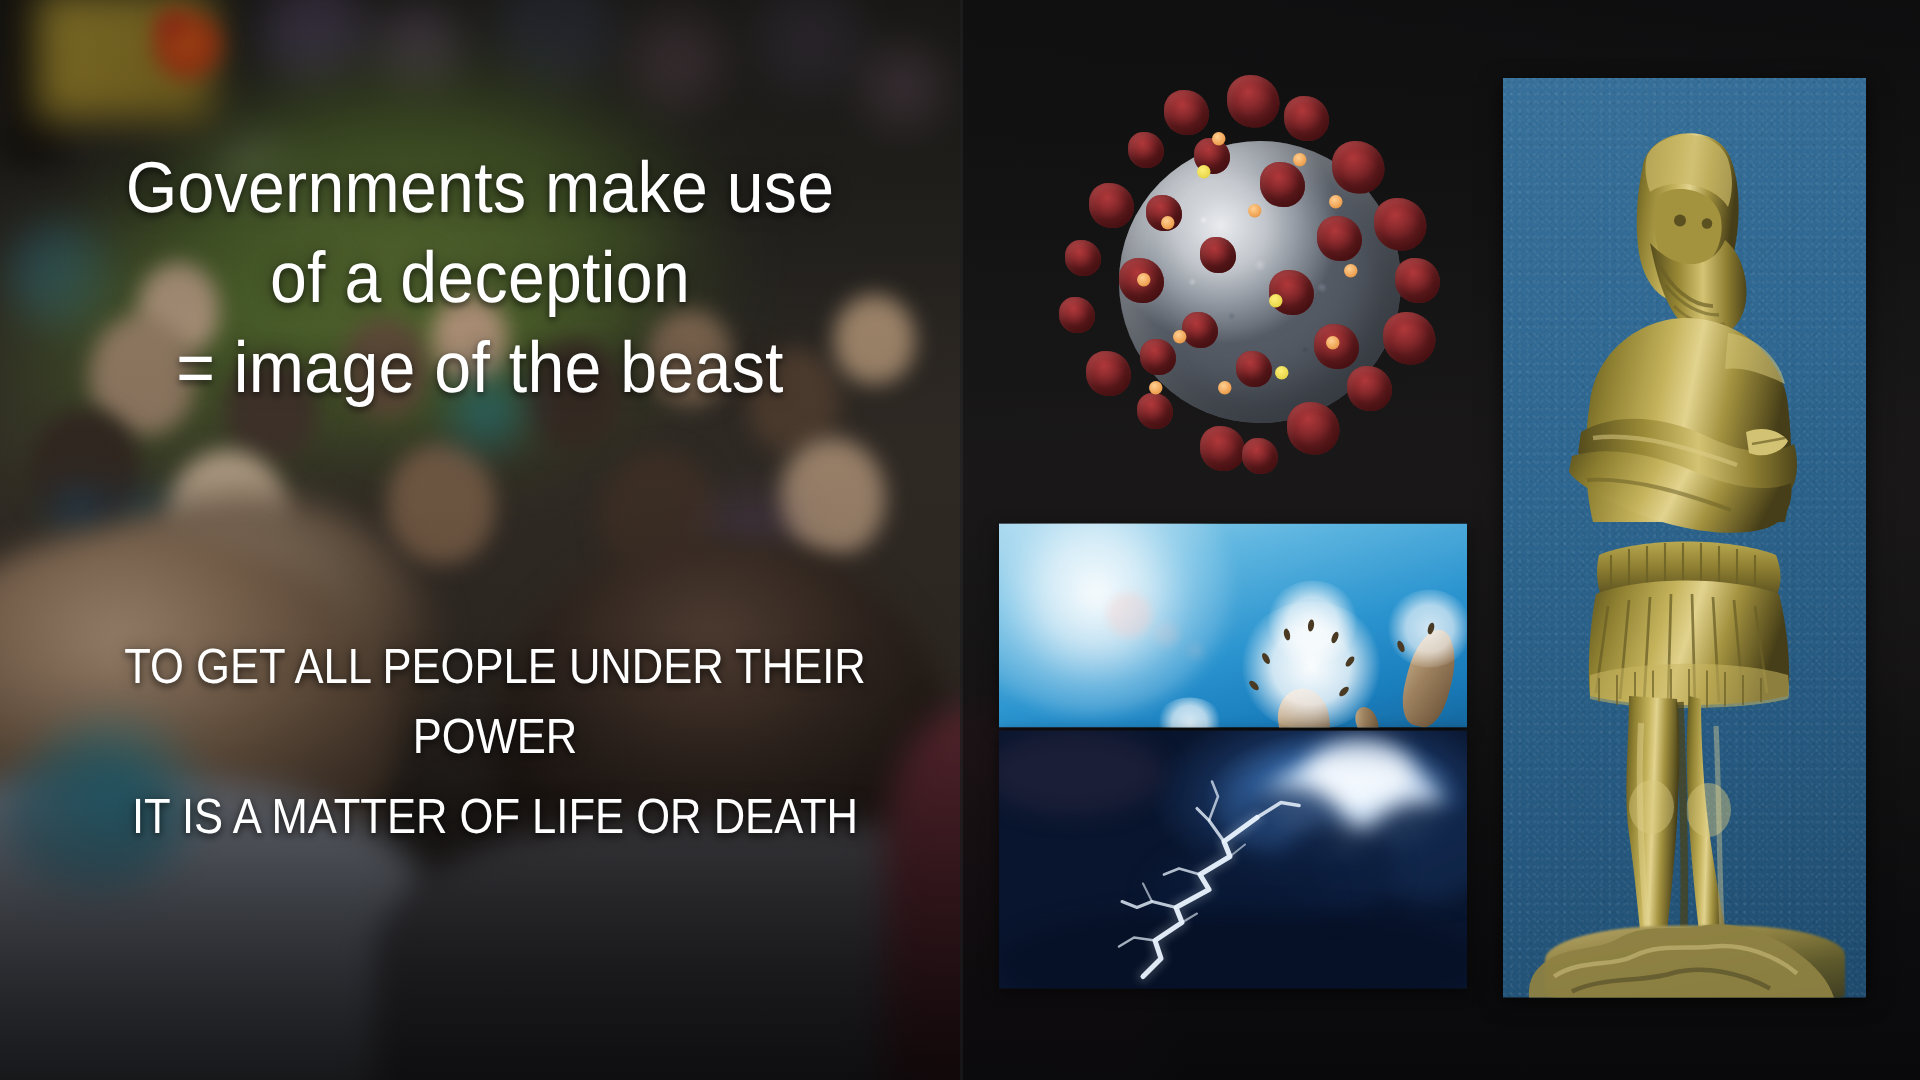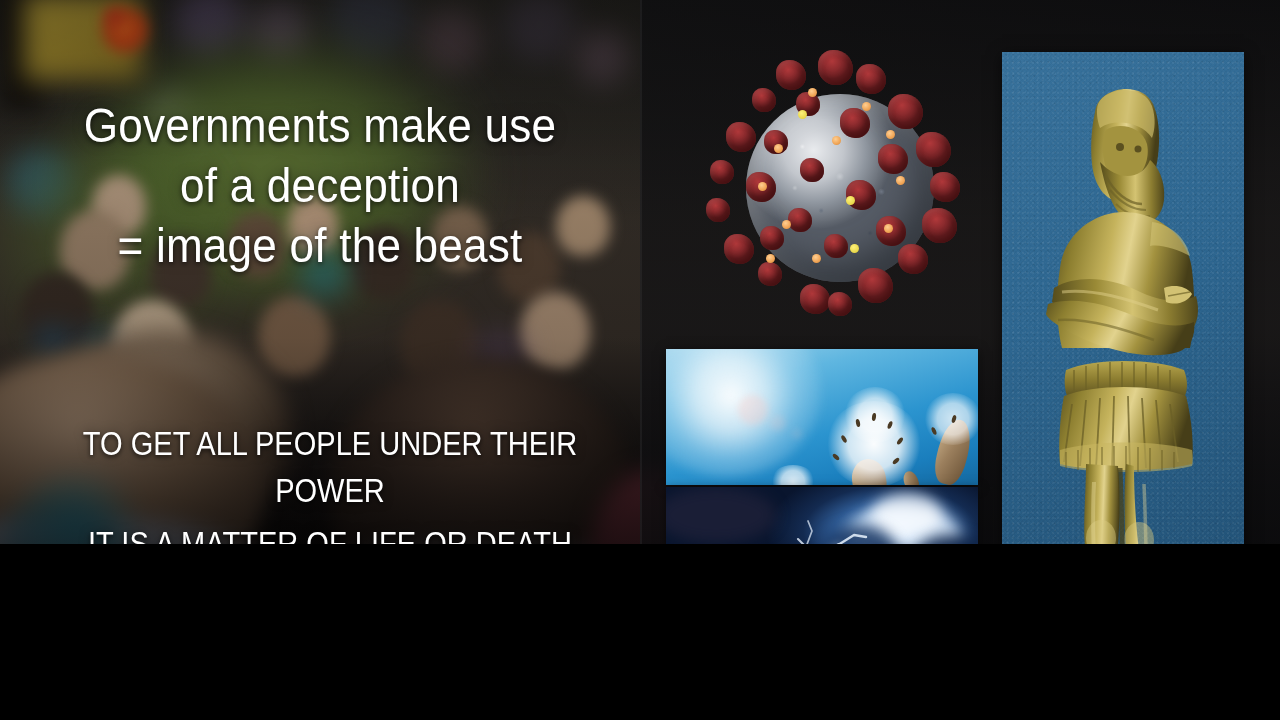--- a/index.html
+++ b/index.html
@@ -1,19 +1,19 @@
 <!DOCTYPE html>
 <html><head>
 <meta charset="utf-8">
 <style>
   html,body{margin:0;padding:0;background:#000;}
   body{width:1280px;height:720px;overflow:hidden;
        font-family:"Liberation Sans","DejaVu Sans",sans-serif;}
 
-  #slide{position:relative;width:1280px;height:544px;overflow:hidden;background:#15110f;}
+  #slide{position:relative;width:1280px;height:720px;overflow:hidden;background:#15110f;}
 
   
   .crowd{position:absolute;inset:0;overflow:hidden;}
 
   
   .city-base{position:absolute;inset:0;
     background:
       radial-gradient(120% 70% at 30% 4%, #2b2a26 0%, rgba(20,18,16,0) 60%),
       linear-gradient(180deg,#0d0c0b 0%,#23201c 16%,#3a332c 40%,#3b332c 62%,#171414 88%,#080707 100%);}
 

